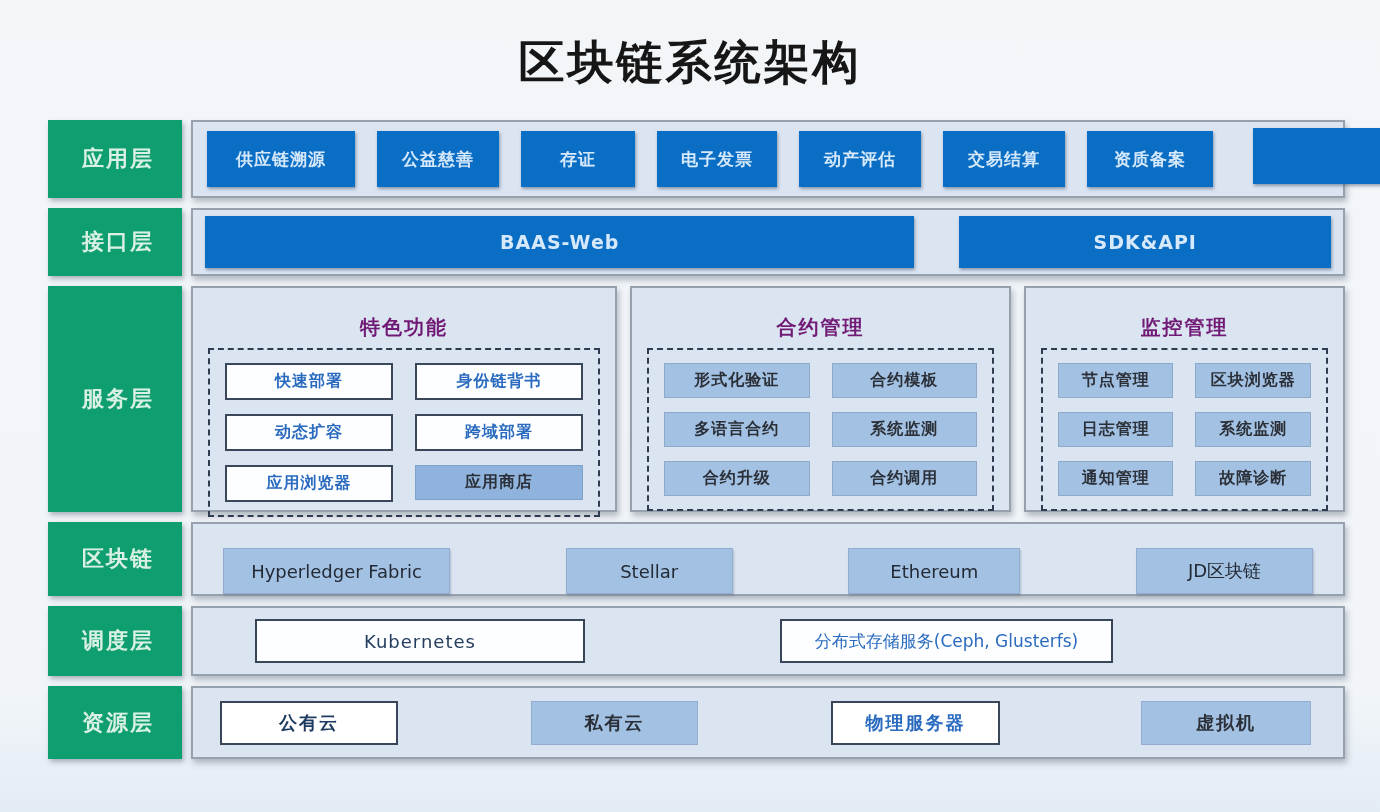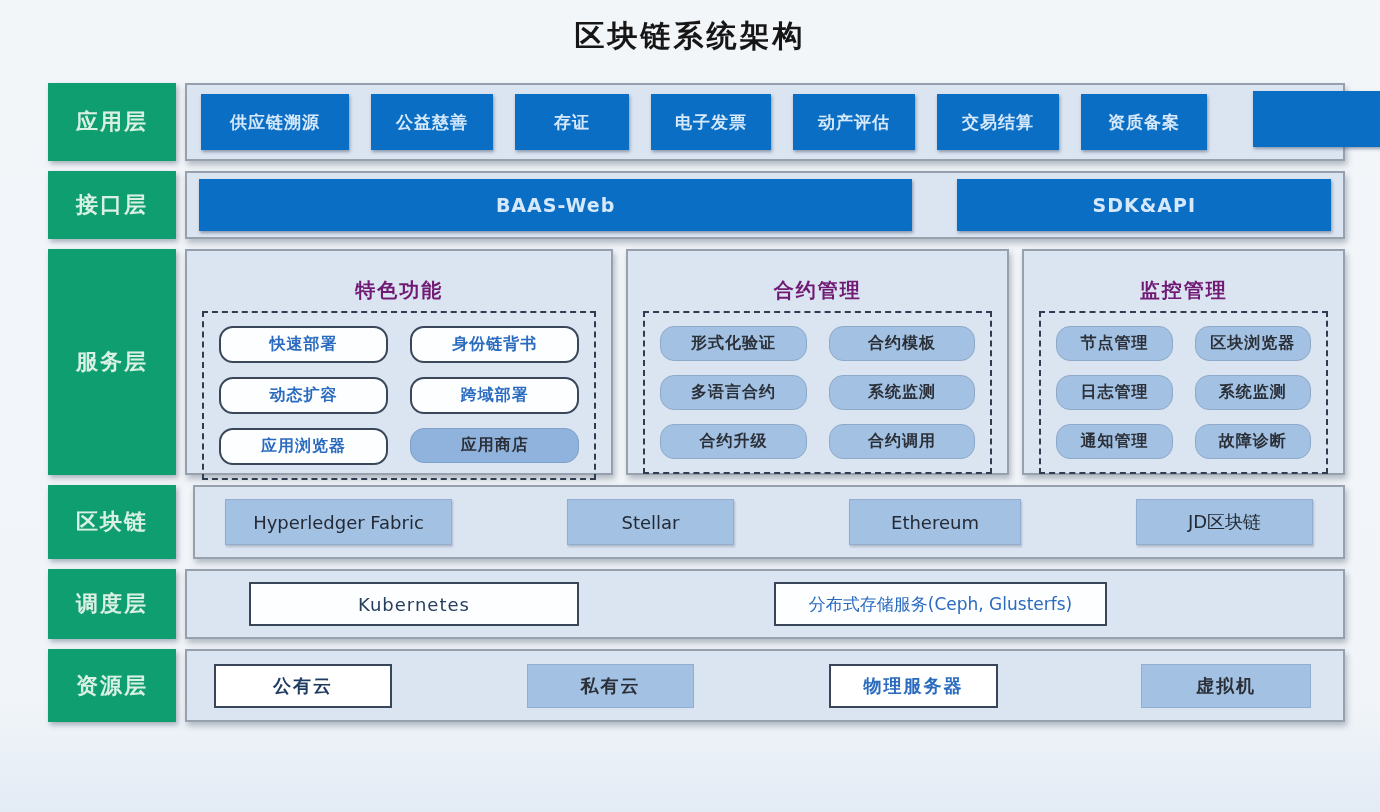--- a/index.html
+++ b/index.html
@@ -2,30 +2,31 @@
 <html><head>
 <meta charset="utf-8">
 <style>
   html,body{margin:0;padding:0;}
   body{
     width:1380px;height:812px;overflow:hidden;position:relative;
     background:linear-gradient(180deg,#f3f6f9 0%,#f1f5f9 86%,#e3ebf5 100%);
     font-family:"DejaVu Sans","Liberation Sans",sans-serif;
   }
   .title{
-    text-align:center;font-size:30px;font-weight:bold;color:#161616;
-    padding-top:16px;letter-spacing:3px;
+    text-align:center;font-size:46px;font-weight:bold;color:#161616;
+    padding-top:32px;letter-spacing:3px;
   }
   .main{margin:26px 35px 0 48px;}
   .row{display:flex;align-items:stretch;margin-bottom:10px;gap:9px;}
   .layer-label{
     flex:0 0 128px;background:#0f9e6f;color:#d9f0e4;
     display:flex;align-items:center;justify-content:center;
     font-size:22px;font-weight:bold;letter-spacing:2px;
     box-shadow:2px 3px 5px rgba(100,112,128,.5);
+    padding-left:6px;
   }
   .panel{
     flex:1;background:#dbe4f1;border:2px solid #97a1ad;
     box-shadow:2px 4px 6px rgba(100,112,128,.45);
     position:relative;box-sizing:border-box;
   }
   
   .row-app{height:78px}
   .row-interface{height:68px}
   .row-service{height:226px}
@@ -76,28 +77,28 @@
   .service-title{
     text-align:center;font-size:20px;font-weight:bold;color:#701a75;
     padding:26px 0 5px;letter-spacing:2px;
   }
   .dashed-box{
     margin:2px 15px 0;border:2px dashed #2f3b50;padding:13px 15px;
     display:grid;grid-template-columns:1fr 1fr;gap:14px 22px;
   }
   .svc-btn{
     height:33px;display:flex;align-items:center;justify-content:center;
-    font-size:16px;font-weight:bold;letter-spacing:1px;border-radius:14px;
+    font-size:16px;font-weight:bold;letter-spacing:1px;
   }
   .svc-outline{background:#fcfeff;border:2px solid #3a465a;color:#2a6bbf;}
   .svc-filled{background:#a3c2e3;border:1px solid #8fa9c9;color:#2b2f38;}
   .svc-filled-blue{background:#8fb3dc;border:1px solid #7fa0c8;color:#2b2f38;}
 
   
-  .panel-blockchain{display:flex;align-items:center;justify-content:space-between;padding:0 30px;margin-left:8px;}
+  .panel-blockchain{display:flex;align-items:flex-end;justify-content:space-between;padding:0 30px;}
   .bc-btn{
     background:#a3c2e3;border:1px solid #93add0;color:#232a36;
     font-size:18px;height:44px;display:flex;align-items:center;justify-content:center;
     box-shadow:1px 2px 2px rgba(100,112,128,.35);
   }
   .bc-1{width:225px}.bc-2{width:165px}.bc-3{width:170px}.bc-4{width:175px}
 
   
   .panel-scheduling{display:flex;align-items:center;}
   .sch-btn{

